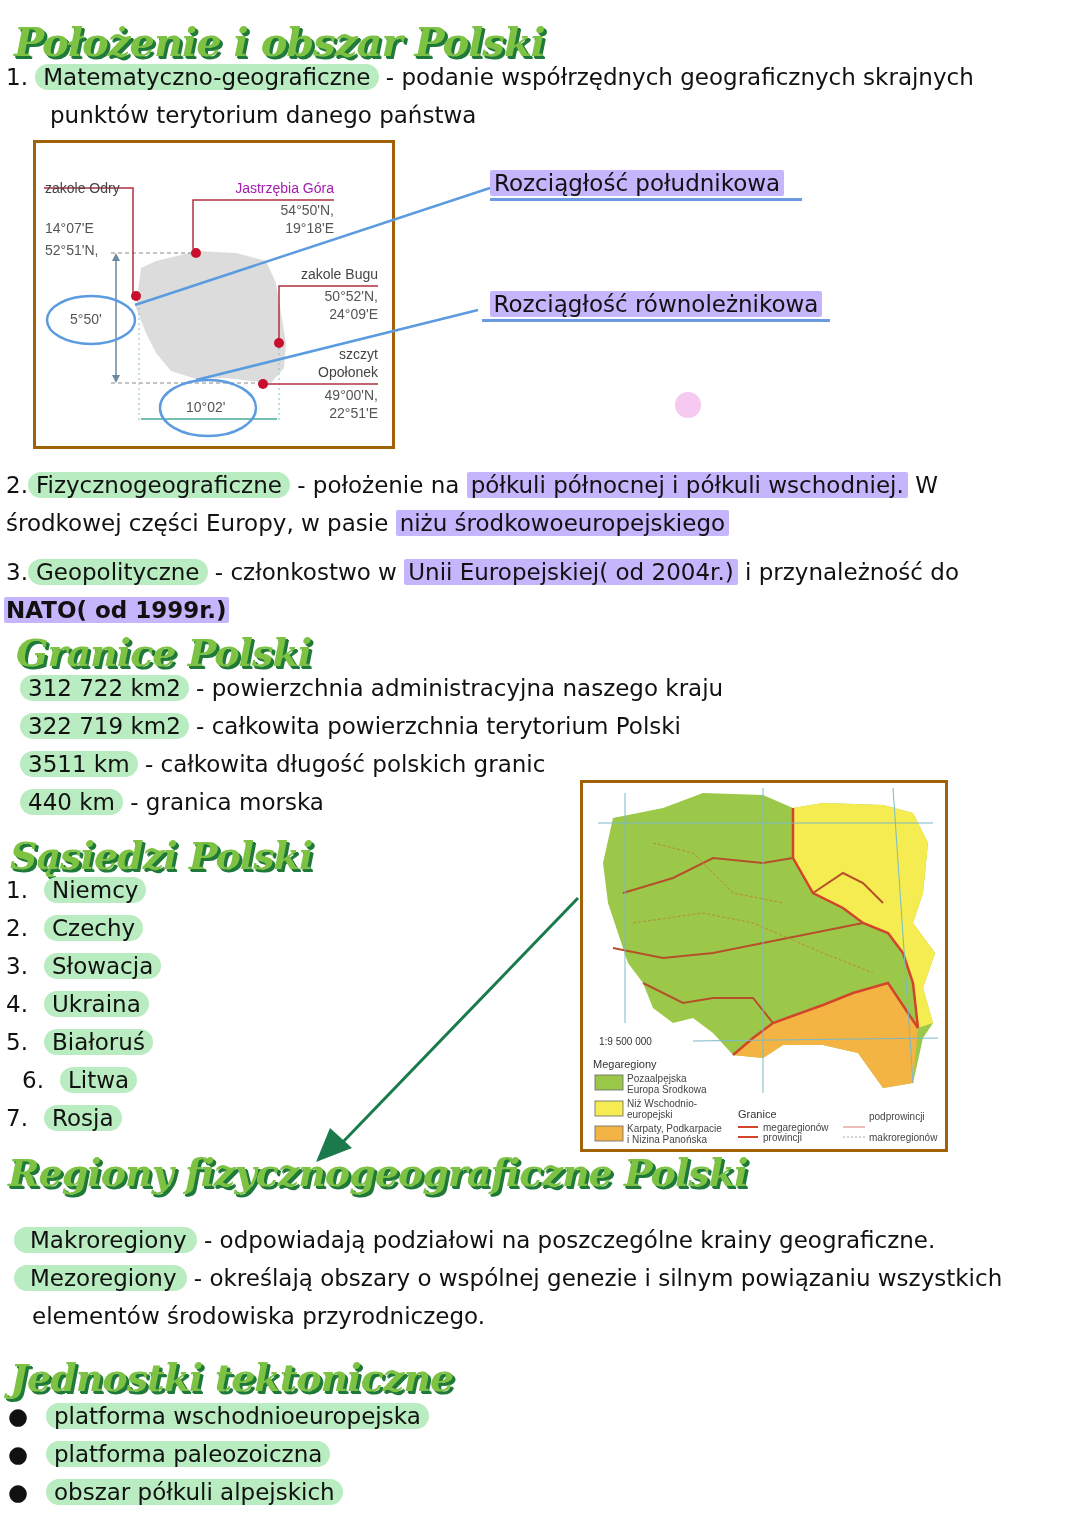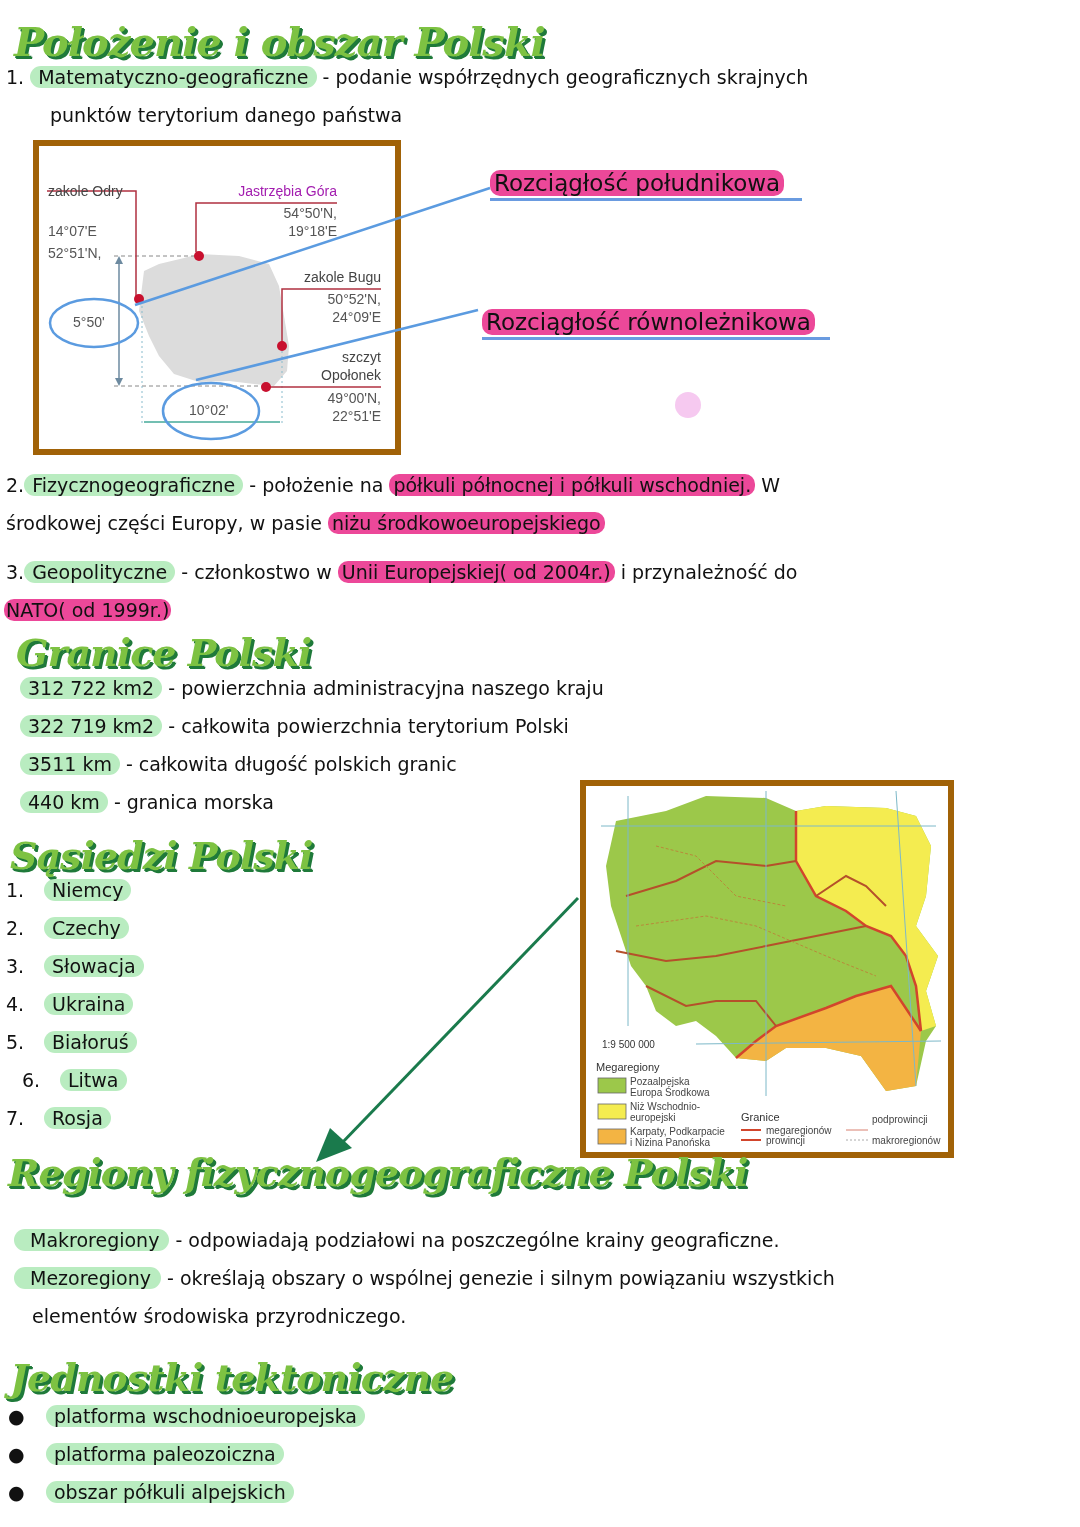--- a/index.html
+++ b/index.html
@@ -2,24 +2,24 @@
 <html><head>
 <meta charset="utf-8">
 <style>
   html, body { margin:0; padding:0; background:#ffffff; }
   body { width:1080px; height:1527px; position:relative; overflow:hidden;
          font-family:"DejaVu Sans", sans-serif; color:#111; }
   .abs { position:absolute; }
   .heading { position:absolute; font-family:"DejaVu Serif", serif; font-style:italic; font-weight:bold;
              color:#7dc242; letter-spacing:-1px;
              text-shadow: 2px 2px 0 #1f7a3a, 3px 3px 0 #1f7a3a; white-space:nowrap; }
-  .line { position:absolute; font-size:19px; white-space:nowrap; line-height:30px; }
+  .line { position:absolute; font-size:23px; white-space:nowrap; line-height:30px; }
   .hl { background:#b9ecc0; border-radius:16px; padding:0 8px; }
-  .hlsq { background:#ec4899; border-radius:10px; padding:0 4px; }
-  .box { position:absolute; border:6px solid #a16207; background:#fff; }
+  .hlsq { background:#c4b5fd; border-radius:2px; padding:0 4px; }
+  .box { position:absolute; border:3px solid #a16207; background:#fff; }
   .small { font-family:"Liberation Sans", sans-serif; color:#555; font-size:14px; line-height:17px; position:absolute; white-space:nowrap; }
   .callout { position:absolute; font-size:23px; white-space:nowrap; border-bottom:3px solid #6a9be0; line-height:30px; }
   .leg { font-family:"Liberation Sans", sans-serif; font-size:10px; color:#444; position:absolute; white-space:nowrap; line-height:11px; }
 </style>
 </head>
 <body>
 
 <div class="heading" style="left:14px;top:18px;font-size:40px;">Położenie i obszar Polski</div>
 
 <div class="line" style="left:6px;top:62px;">
@@ -74,21 +74,21 @@
 
 <svg class="abs" style="left:0;top:0;" width="1080" height="460">
   <line x1="135" y1="305" x2="490" y2="188" stroke="#5b9be0" stroke-width="2.5"></line>
   <line x1="196" y1="380" x2="478" y2="310" stroke="#5b9be0" stroke-width="2.5"></line>
   <circle cx="688" cy="405" r="13" fill="#f6c9f0"></circle>
 </svg>
 
 <div class="callout" style="left:490px;top:168px;width:312px;">
   <span class="hlsq">Rozciągłość południkowa</span>
 </div>
-<div class="callout" style="left:482px;top:307px;width:348px;">
+<div class="callout" style="left:482px;top:289px;width:348px;text-align:center;">
   <span class="hlsq">Rozciągłość równoleżnikowa</span>
 </div>
 
 <div class="line" style="left:6px;top:470px;">
   <span>2.</span><span class="hl">Fizycznogeograficzne</span>
   <span>- położenie na</span>
   <span class="hlsq">półkuli północnej i półkuli wschodniej.</span>
   <span>W</span>
 </div>
 <div class="line" style="left:6px;top:508px;">
@@ -96,21 +96,21 @@
   <span class="hlsq">niżu środkowoeuropejskiego</span>
 </div>
 
 <div class="line" style="left:6px;top:557px;">
   <span>3.</span><span class="hl">Geopolityczne</span>
   <span>- członkostwo w</span>
   <span class="hlsq">Unii Europejskiej( od 2004r.)</span>
   <span>i przynależność do</span>
 </div>
 <div class="line" style="left:4px;top:595px;">
-  <span class="hlsq" style="padding:0 2px;">NATO( od 1999r.)</span>
+  <span class="hlsq" style="padding:0 2px;font-weight:bold;">NATO( od 1999r.)</span>
 </div>
 
 <div class="heading" style="left:16px;top:630px;font-size:38px;">Granice Polski</div>
 <div class="line" style="left:20px;top:673px;"><span class="hl">312 722 km2</span> <span>- powierzchnia administracyjna naszego kraju</span></div>
 <div class="line" style="left:20px;top:711px;"><span class="hl">322 719 km2</span> <span>- całkowita powierzchnia terytorium Polski</span></div>
 <div class="line" style="left:20px;top:749px;"><span class="hl">3511 km</span> <span>- całkowita długość polskich granic</span></div>
 <div class="line" style="left:20px;top:787px;"><span class="hl">440 km</span> <span>- granica morska</span></div>
 
 <div class="heading" style="left:10px;top:833px;font-size:38px;">Sąsiedzi Polski</div>
 <div class="line" style="left:6px;top:875px;"><span style="display:inline-block;width:38px;">1.</span><span class="hl">Niemcy</span></div>

